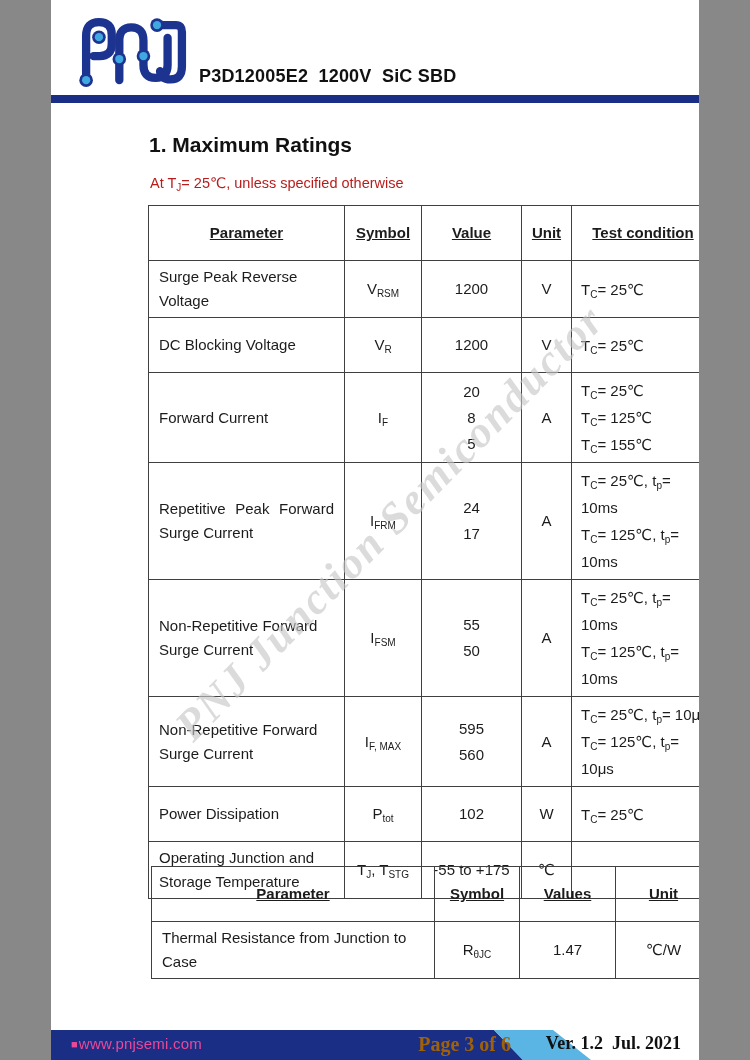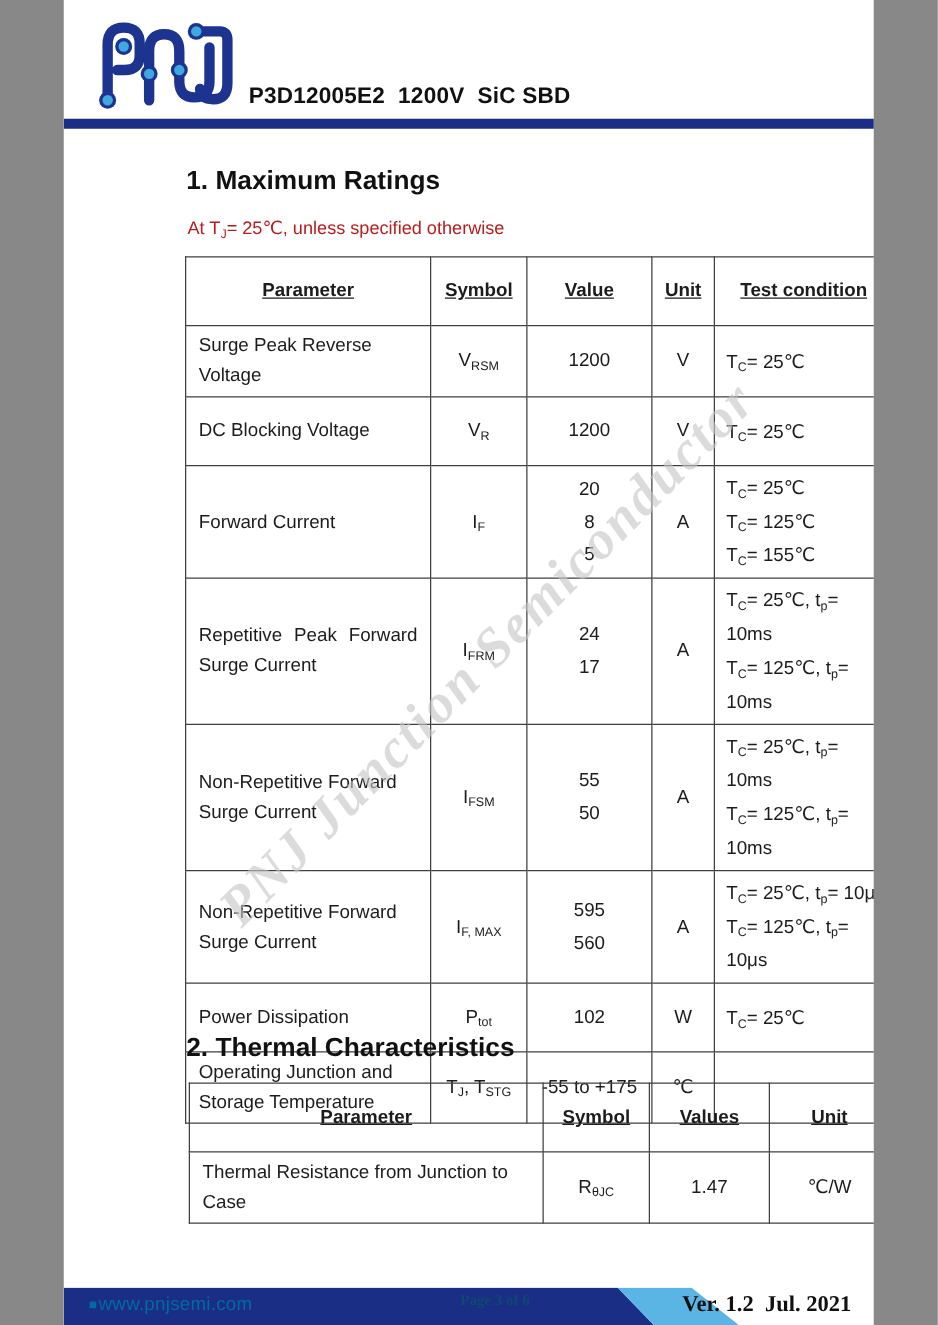--- a/index.html
+++ b/index.html
@@ -83,28 +83,28 @@
     clip-path:polygon(0 0,443px 0,472px 100%,0 100%);
   }
   .footer-ribbon{
     position:absolute;left:443px;top:1030px;width:97px;height:30px;
     background:var(--light_blue);
     -webkit-clip-path:polygon(0 0,59px 0,97px 100%,29px 100%);
     clip-path:polygon(0 0,59px 0,97px 100%,29px 100%);
   }
   .footer-site{
     position:absolute;left:20px;top:1035px;z-index:2;
-    color:#0369a1;font-size:15px;letter-spacing:.2px;
+    color:#ec4899;font-size:15px;letter-spacing:.2px;
   }
   .footer-site .bullet{font-size:11px;vertical-align:1px;margin-right:1px;}
   .footer-page{
     position:absolute;left:230px;width:230px;top:1033px;z-index:2;
-    text-align:center;color:#0c4a6e;
+    text-align:right;color:#a16207;
     font-family:"Liberation Serif","DejaVu Serif",serif;
-    font-weight:bold;font-size:12px;
+    font-weight:bold;font-size:20px;
   }
   .footer-version{
     position:absolute;right:18px;top:1033px;z-index:2;
     color:#101010;
     font-family:"Liberation Serif","DejaVu Serif",serif;
     font-weight:bold;font-size:18px;white-space:pre;margin-left:24px;
   }
 </style>
 </head>
 <body>
@@ -258,21 +258,20 @@
             <span class="line">-55 to +175</span>
           </td>
           <td class="cell-unit">℃</td>
           <td class="cell-conditions">
             <span class="line"></span>
           </td>
         </tr>
       </tbody>
     </table>
 
-  <div class="sec-title" id="sec2-title">2. Thermal Characteristics</div>
 
   <table id="thermal">
     <colgroup>
       <col style="width:283px">
         <col style="width:85px">
         <col style="width:96px">
         <col style="width:96px">
     </colgroup>
   <thead>
         <tr>

